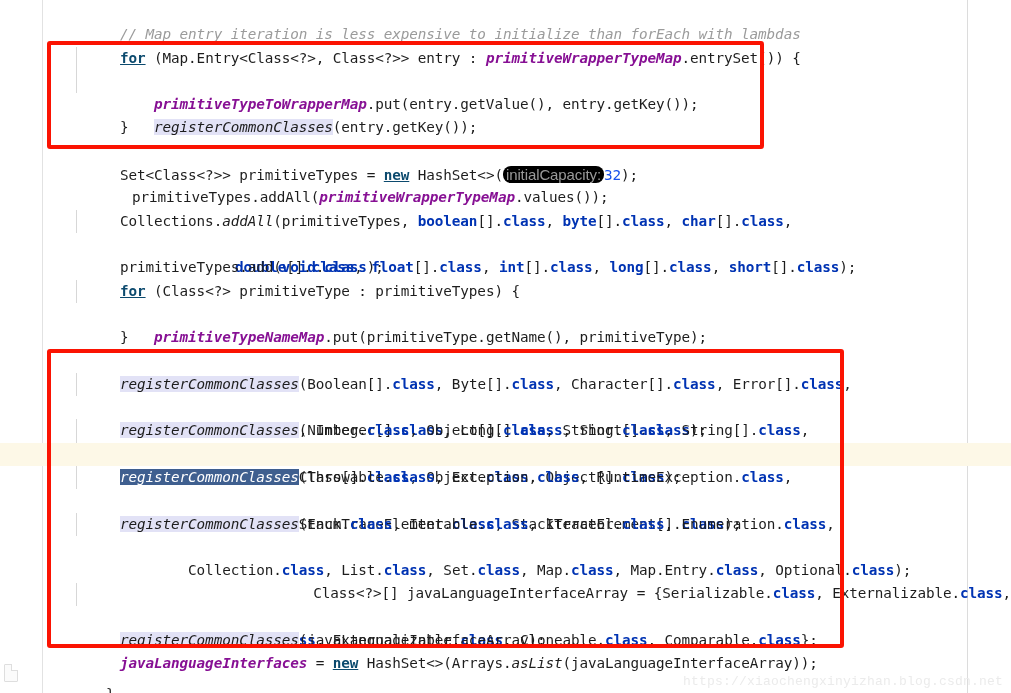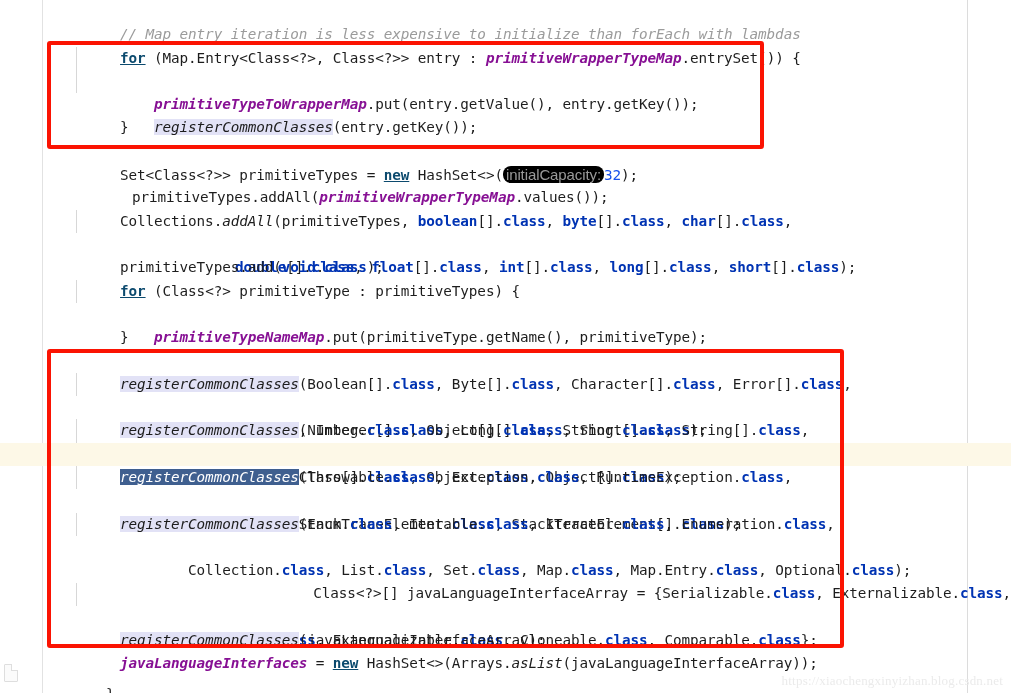--- a/index.html
+++ b/index.html
@@ -114,21 +114,21 @@
     background: transparent;
   }
   #redbox-1 { left: 47px;  top: 41px;  width: 717px; height: 108px; }
   #redbox-2 { left: 47px;  top: 349px; width: 797px; height: 299px; }
 
   
   .watermark {
     position: absolute;
     right: 8px; bottom: 4px;
     color: #ebebeb;
-    font-family: Liberation Serif, serif;
+    font-family: Liberation Mono, monospace;
     font-size: 13px;
     letter-spacing: 0.2px;
     white-space: nowrap;
   }
 </style>
 </head>
 <body>
 
 <div id="editor">
 

